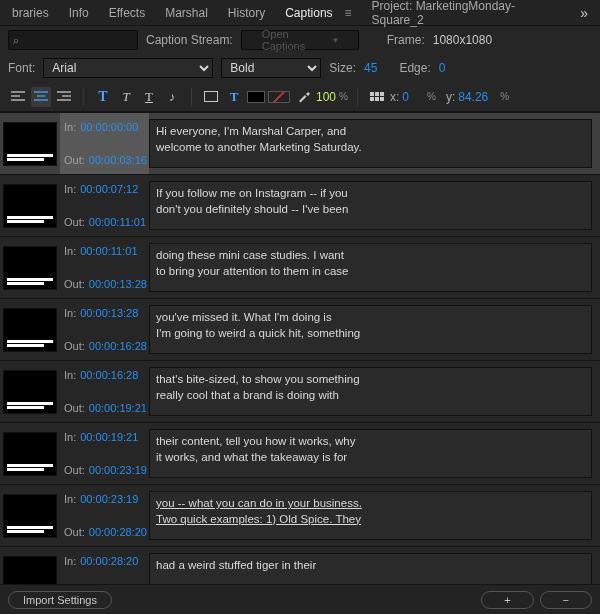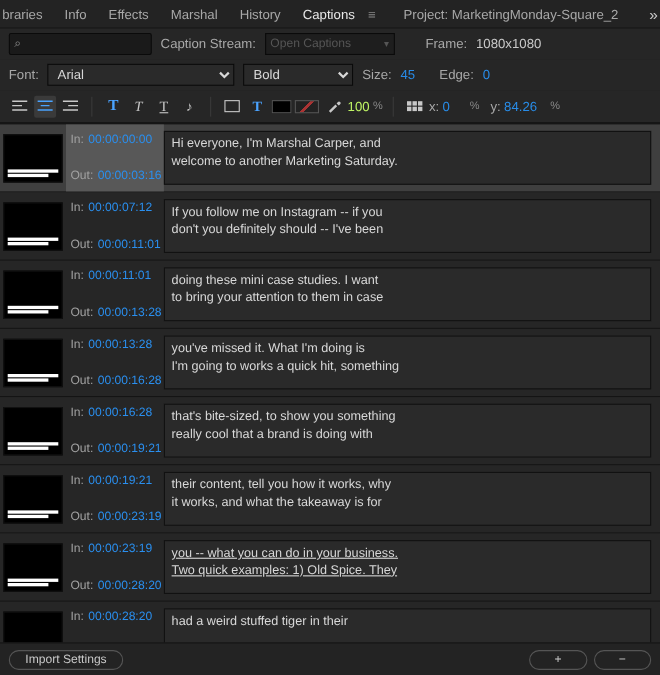--- a/index.html
+++ b/index.html
@@ -9,21 +9,21 @@
     font-family: "Segoe UI", Tahoma, sans-serif;
     font-size: 12px;
     width: 600px;
     height: 614px;
     overflow: hidden;
   }
   .tabs {
     display: flex;
     align-items: center;
     height: 26px;
-    padding: 0 2px;
+    padding: 0 12px;
     gap: 20px;
     background: #232323;
     border-bottom: 1px solid #141414;
   }
   .tab {
     color: #a8a8a8;
     font-size: 12px;
     cursor: pointer;
     white-space: nowrap;
   }
@@ -74,21 +74,21 @@
     margin-right: 2px;
   }
   .lbl { color: #a8a8a8; font-size: 12px; }
   .stream {
     background: #1e1e1e;
     border: 1px solid #0a0a0a;
     height: 20px;
     width: 118px;
     color: #555;
     font-size: 11px;
-    padding: 2px 4px;
+    padding: 2px 20px;
     display:flex;
     align-items:center;
     justify-content:space-between;
   }
   .stream .chev { color:#555; font-size:9px; }
   .val-blue { color: #288ce8; }
   .val-dim  { color: #bef264; }
   .font-row select.font {
     background: #2a2a2a;
     border: 1px solid #0a0a0a;
@@ -442,21 +442,21 @@
         <div class="line">
           <span class="k">In:</span>
           <span class="v">00:00:13:28</span>
         </div>
         <div class="line">
           <span class="k">Out:</span>
           <span class="v">00:00:16:28</span>
         </div>
       </div>
       <div class="txt" style="white-space: pre-line;">you've missed it. What I'm doing is
-I'm going to works a quick hit, something</div>
+I'm going to weird a quick hit, something</div>
     </div>
     <div class="entry">
       <div class="thumb">
         <div class="img">
           <div class="bars">
             <div class="bar"></div>
             <div class="bar" style="width:80%"></div>
           </div>
         </div>
       </div>

